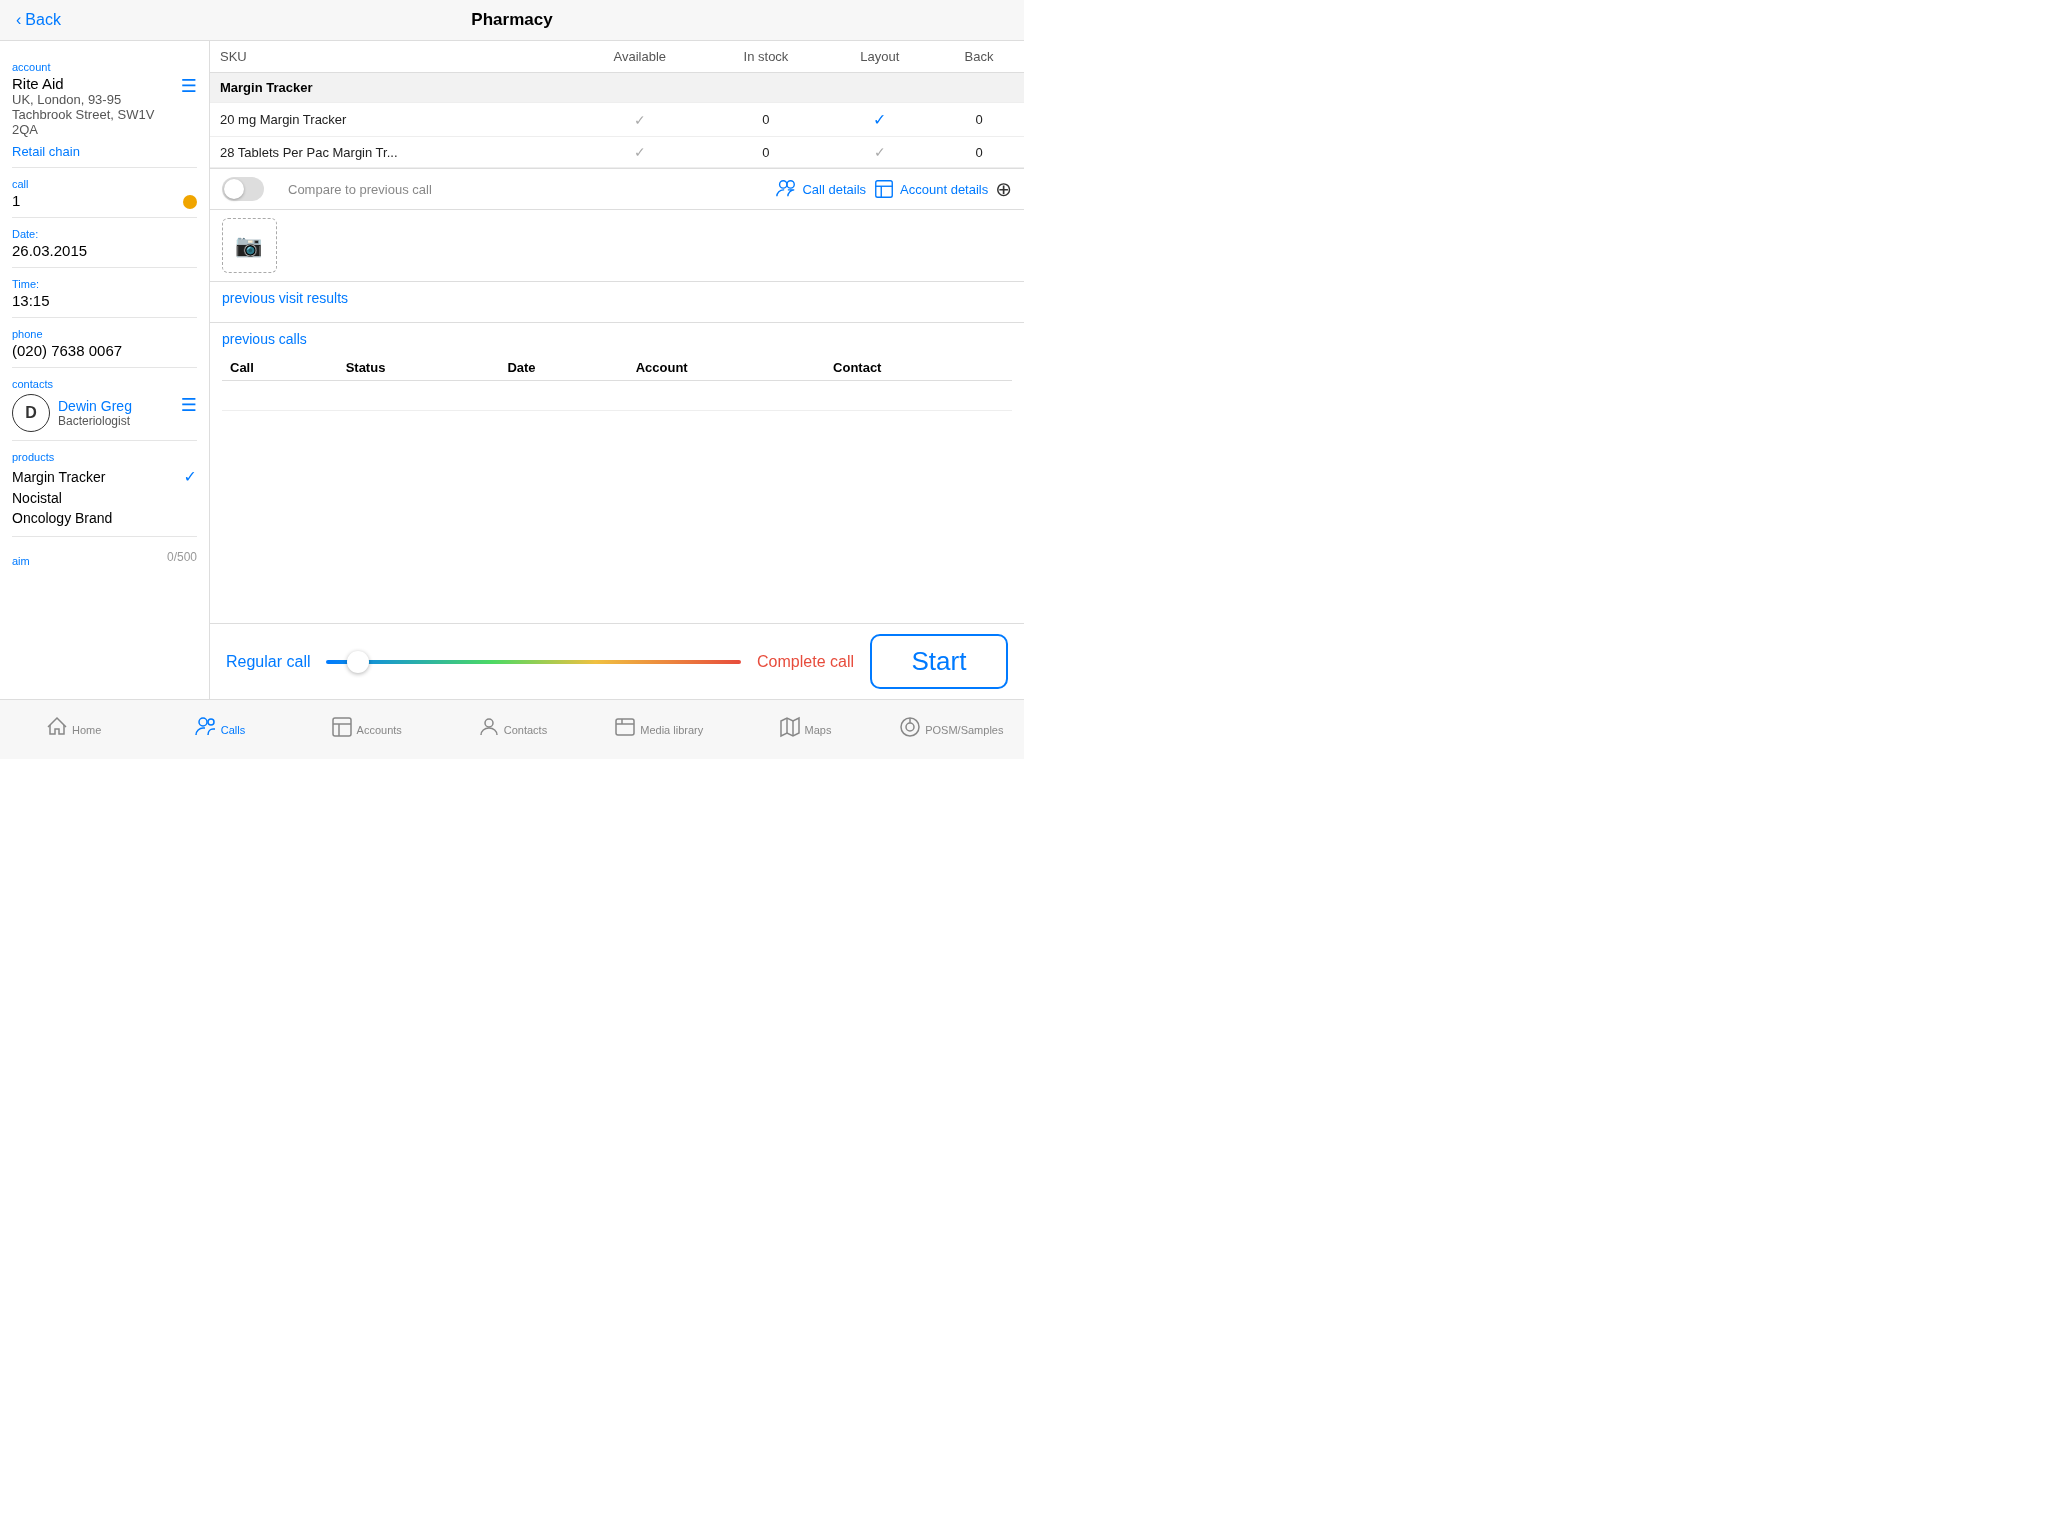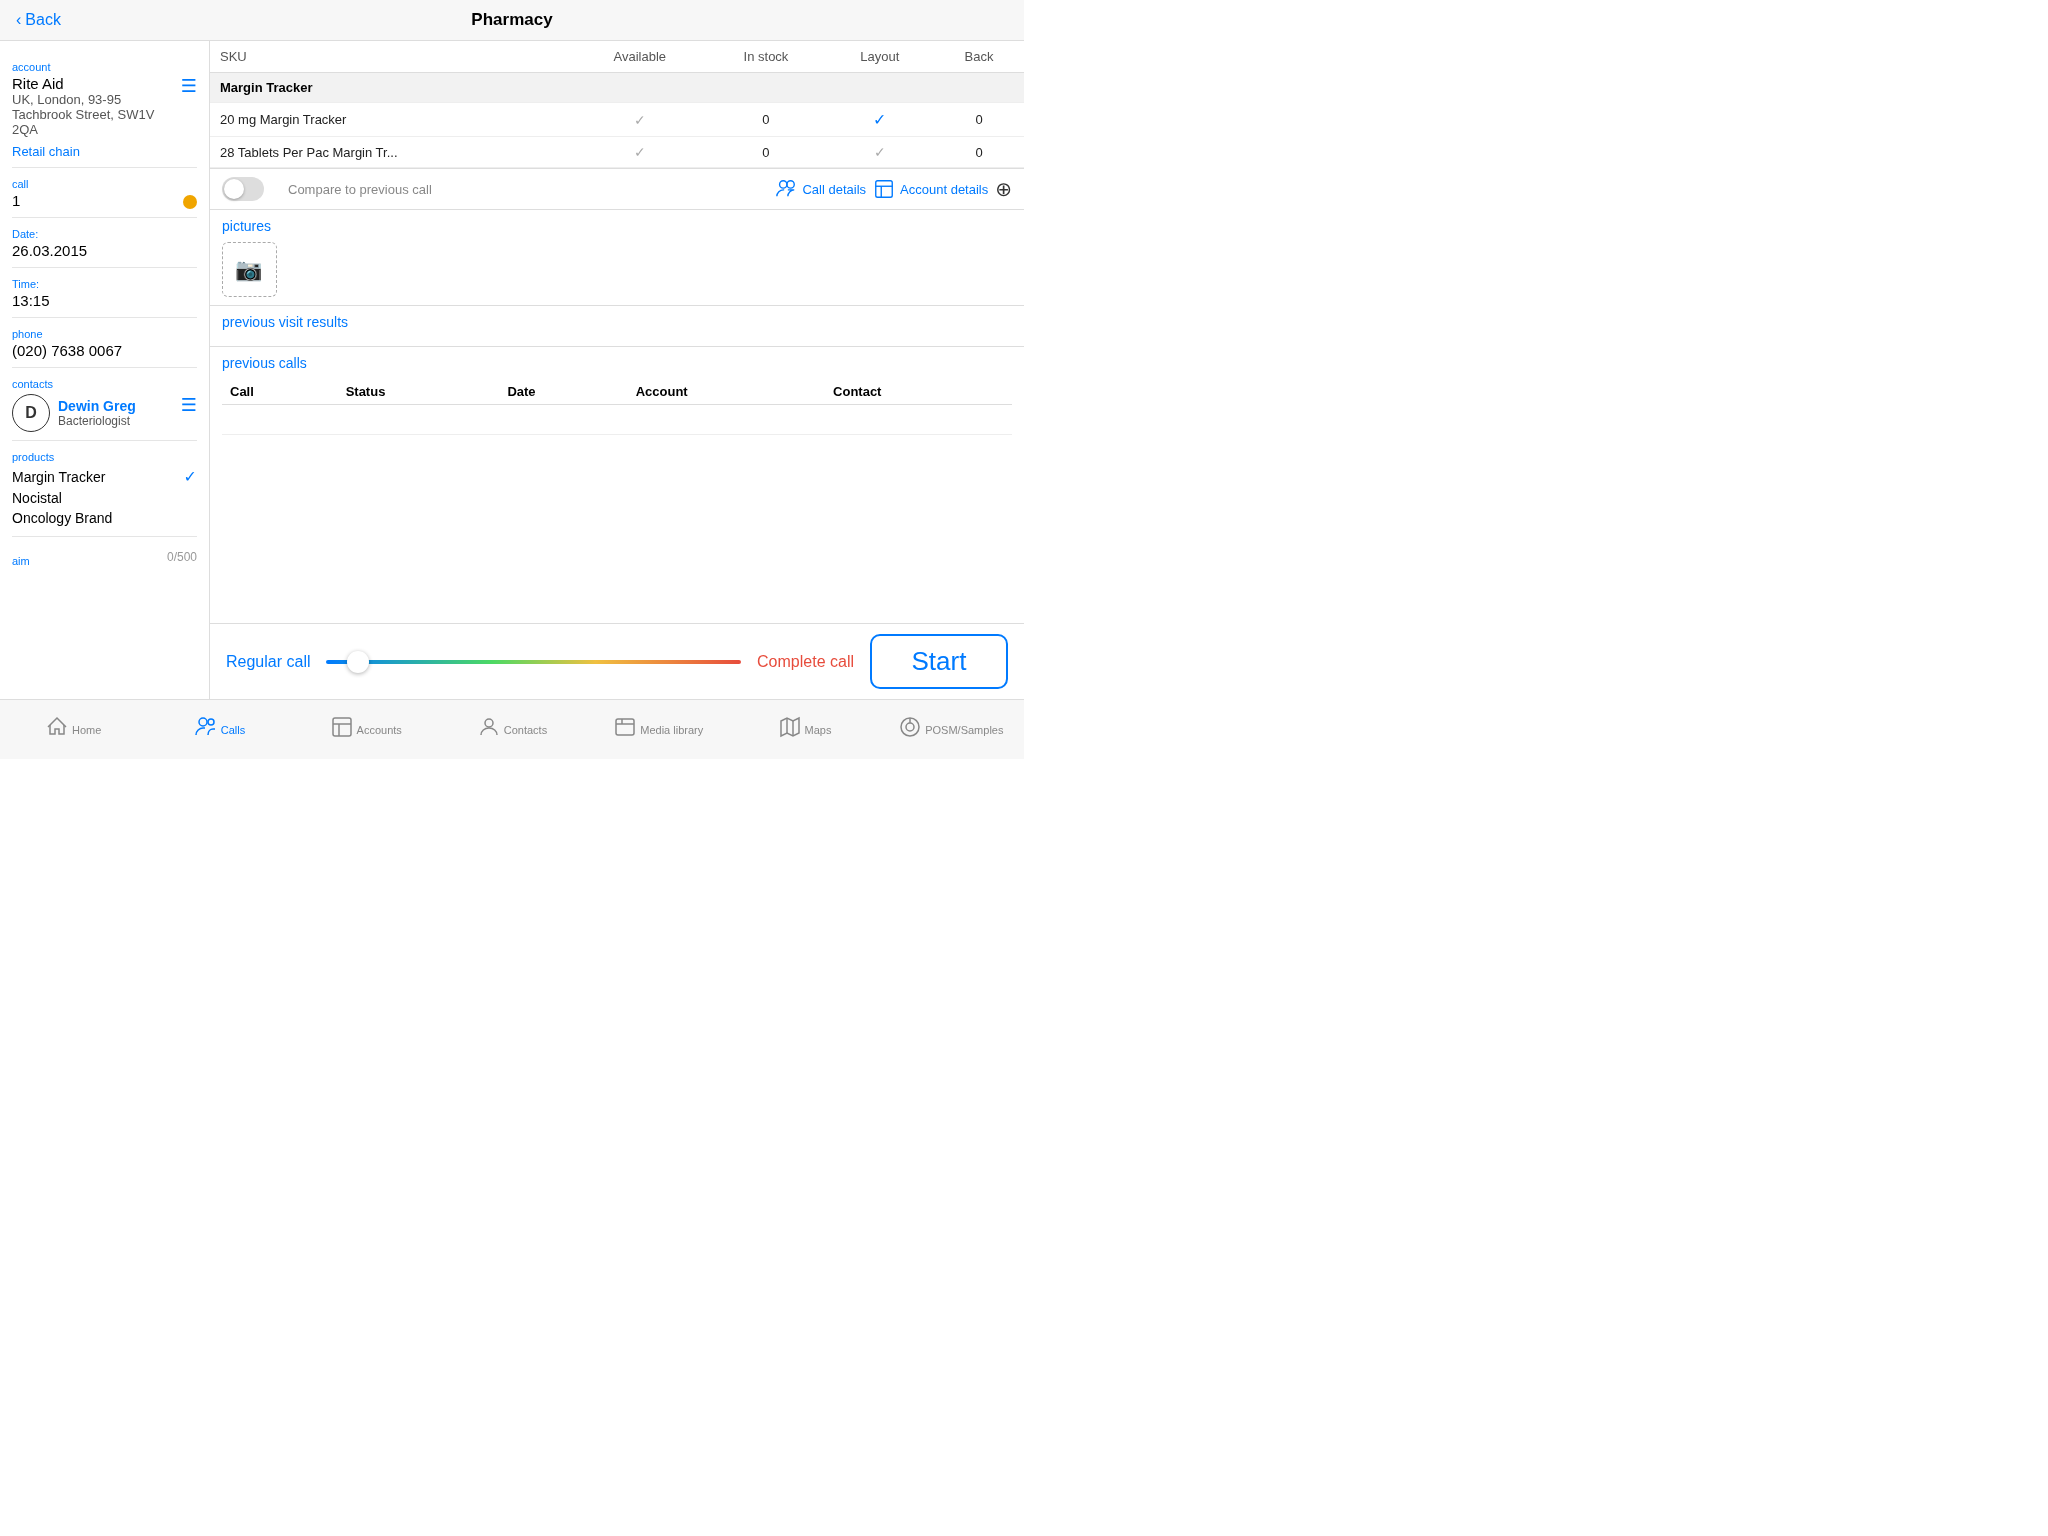--- a/index.html
+++ b/index.html
@@ -16,21 +16,21 @@
     
     .left-panel { width: 210px; min-width: 210px; border-right: 1px solid #ddd; overflow-y: auto; padding: 10px 12px; }
     .field-label { font-size: 11px; color: #007aff; margin-bottom: 2px; margin-top: 10px; }
     .field-value { font-size: 15px; color: #000; font-weight: 500; }
     .field-value-small { font-size: 13px; color: #555; }
     .field-row { display: flex; align-items: flex-start; justify-content: space-between; }
     .divider { border-bottom: 1px solid #e5e5e5; margin: 8px 0; }
     .call-dot { width: 14px; height: 14px; background: #f0a500; border-radius: 50%; margin-top: 3px; }
     .contact-row { display: flex; align-items: center; gap: 8px; }
     .contact-avatar { width: 38px; height: 38px; border-radius: 50%; border: 1.5px solid #333; display: flex; align-items: center; justify-content: center; font-size: 16px; font-weight: 600; color: #333; flex-shrink: 0; }
-    .contact-name { color: #007aff; font-size: 14px; font-weight: 700; }
+    .contact-name { color: #007aff; font-size: 14px; font-weight: 400; }
     .contact-role { font-size: 12px; color: #555; }
     .list-icon { color: #007aff; font-size: 18px; cursor: pointer; }
     .product-item { font-size: 14px; color: #000; padding: 2px 0; display: flex; justify-content: space-between; align-items: center; }
     .check-blue { color: #007aff; font-size: 16px; }
     .aim-row { display: flex; justify-content: space-between; align-items: center; }
     .aim-count { font-size: 12px; color: #999; }
 
     
     .right-panel { flex: 1; display: flex; flex-direction: column; overflow: hidden; }
 
@@ -238,21 +238,20 @@
             <line x1="3" y1="9" x2="21" y2="9"></line>
             <line x1="9" y1="9" x2="9" y2="21"></line>
           </svg>
           <span>Account details</span>
         </div>
         <span class="zoom-icon">⊕</span>
       </div>
     </div>
 
     <div class="pictures-section">
-      <div class="section-title">pictures</div>
       <div class="photo-placeholder">
         <span>📷</span>
       </div>
     </div>
 
     <div class="prev-visit-section">
       <div class="section-title">previous visit results</div>
     </div>
 
     <div class="prev-calls-section">

